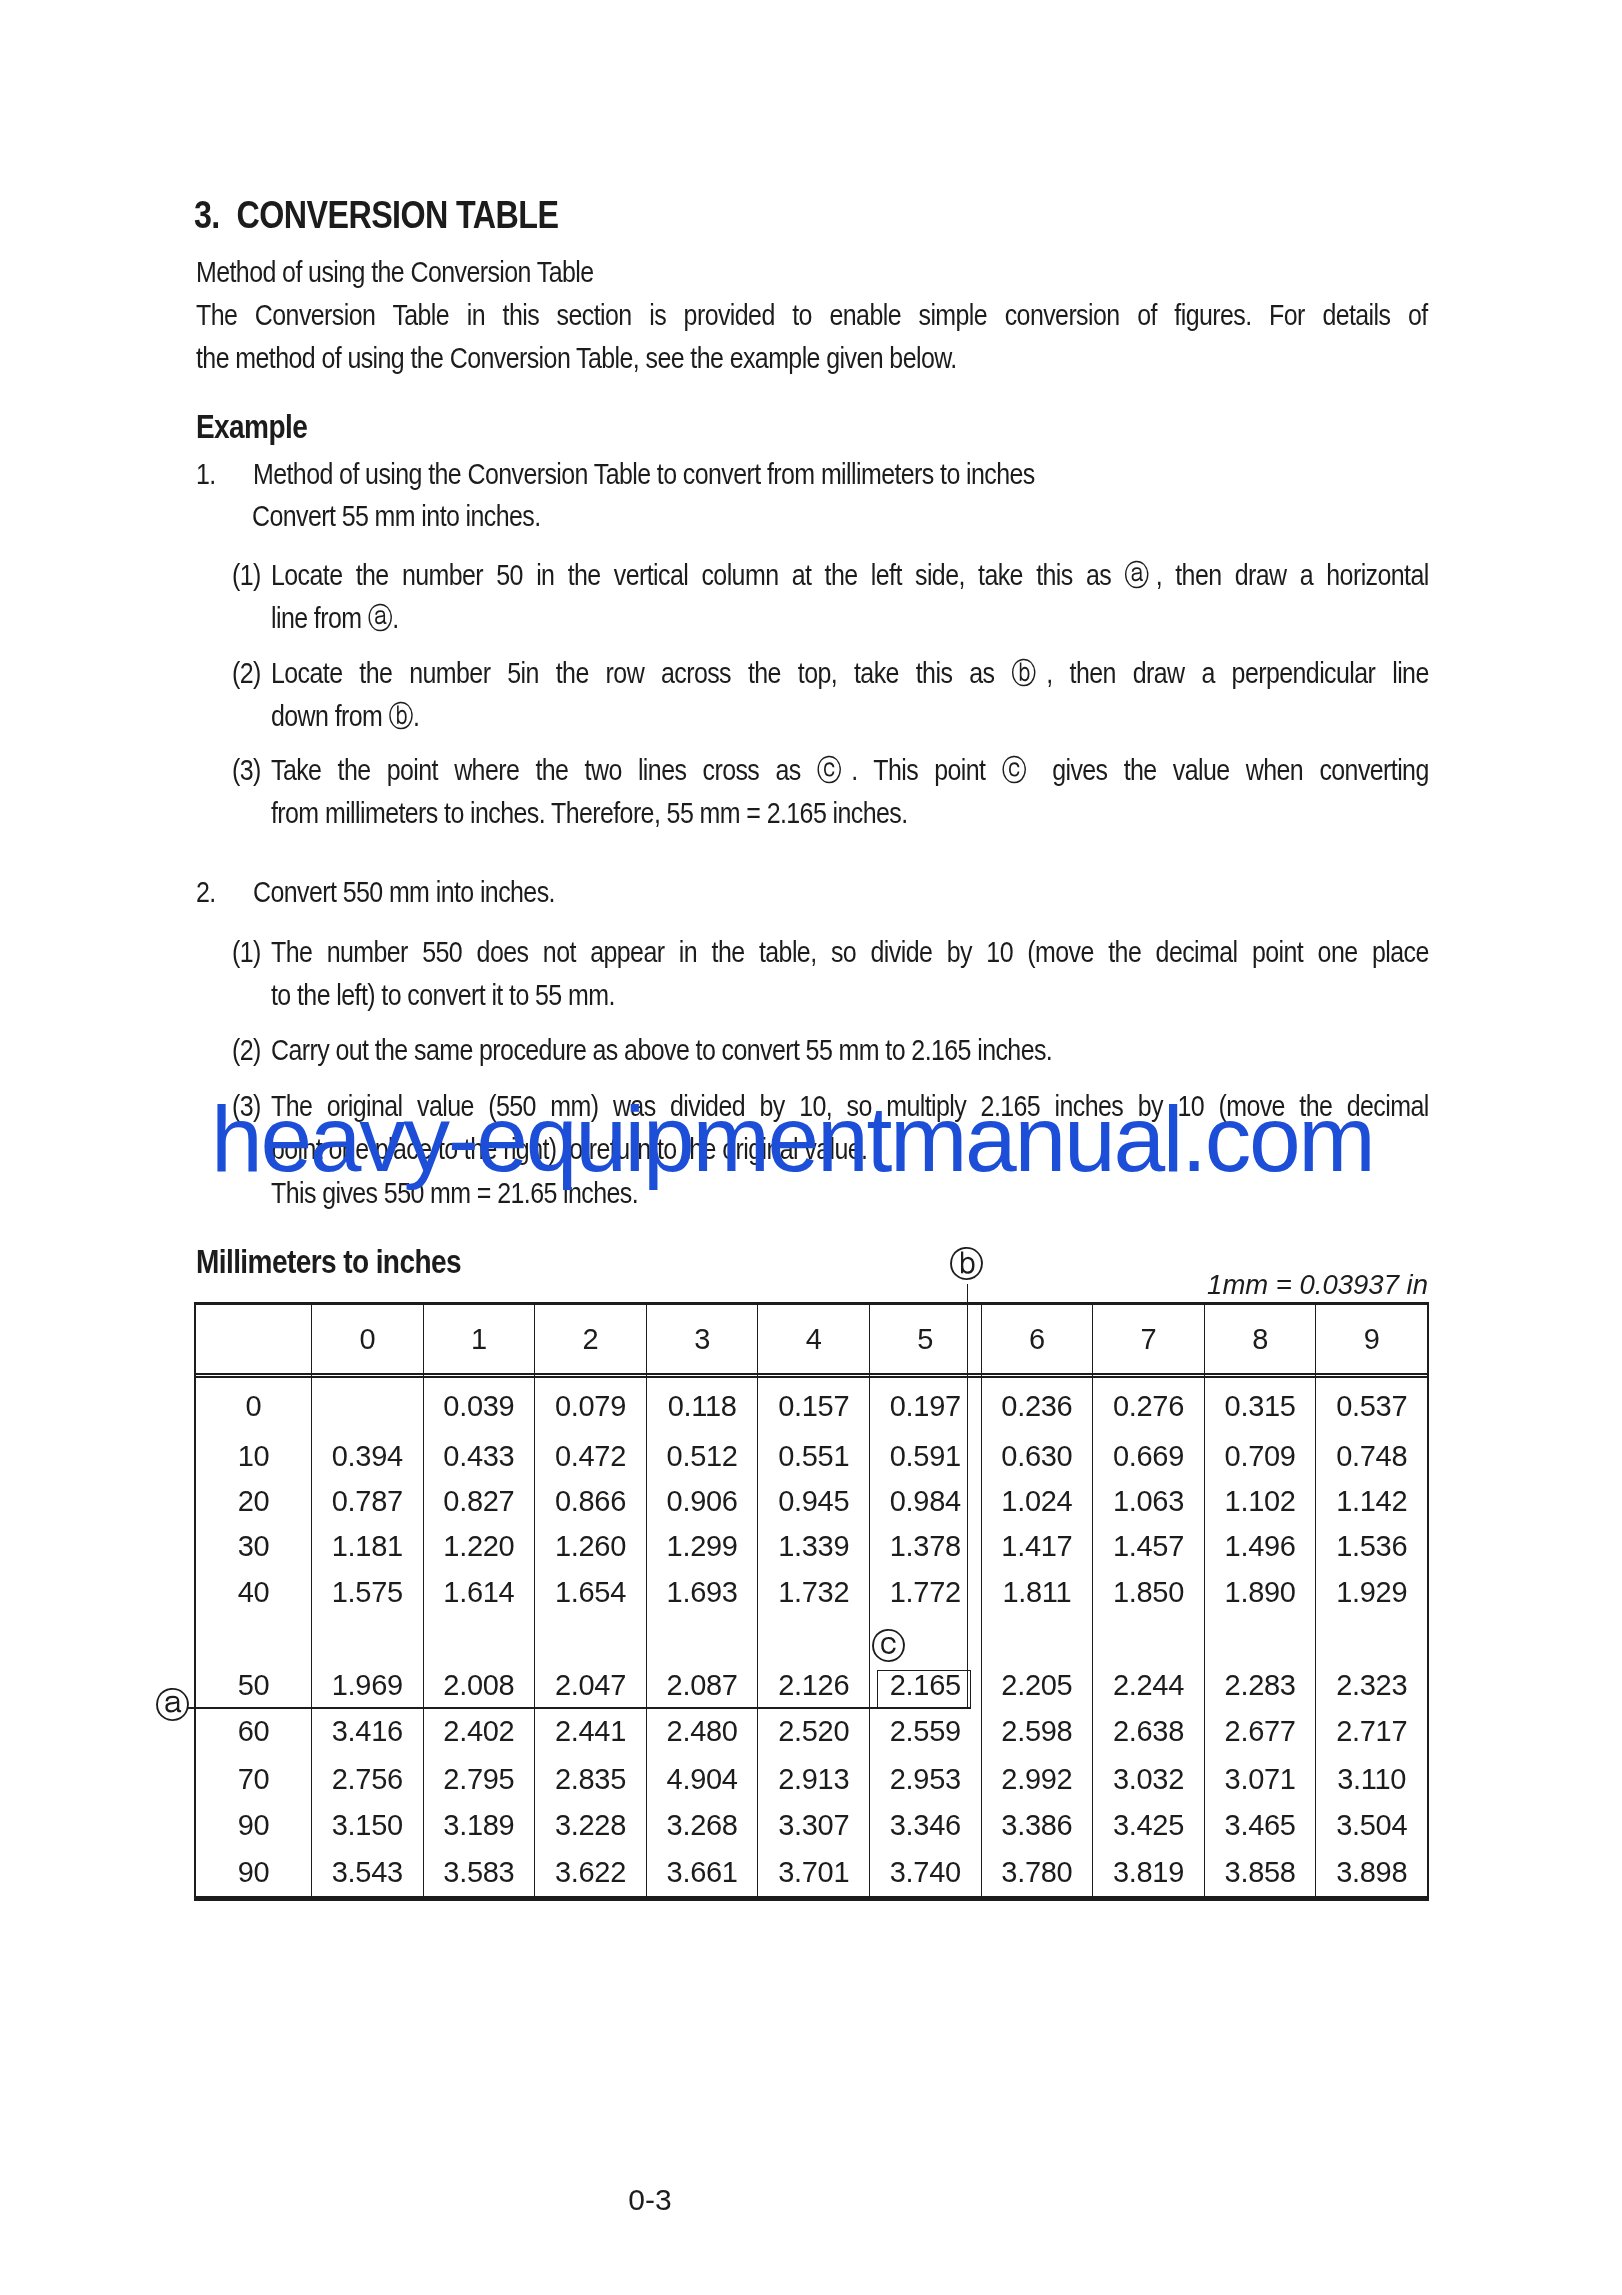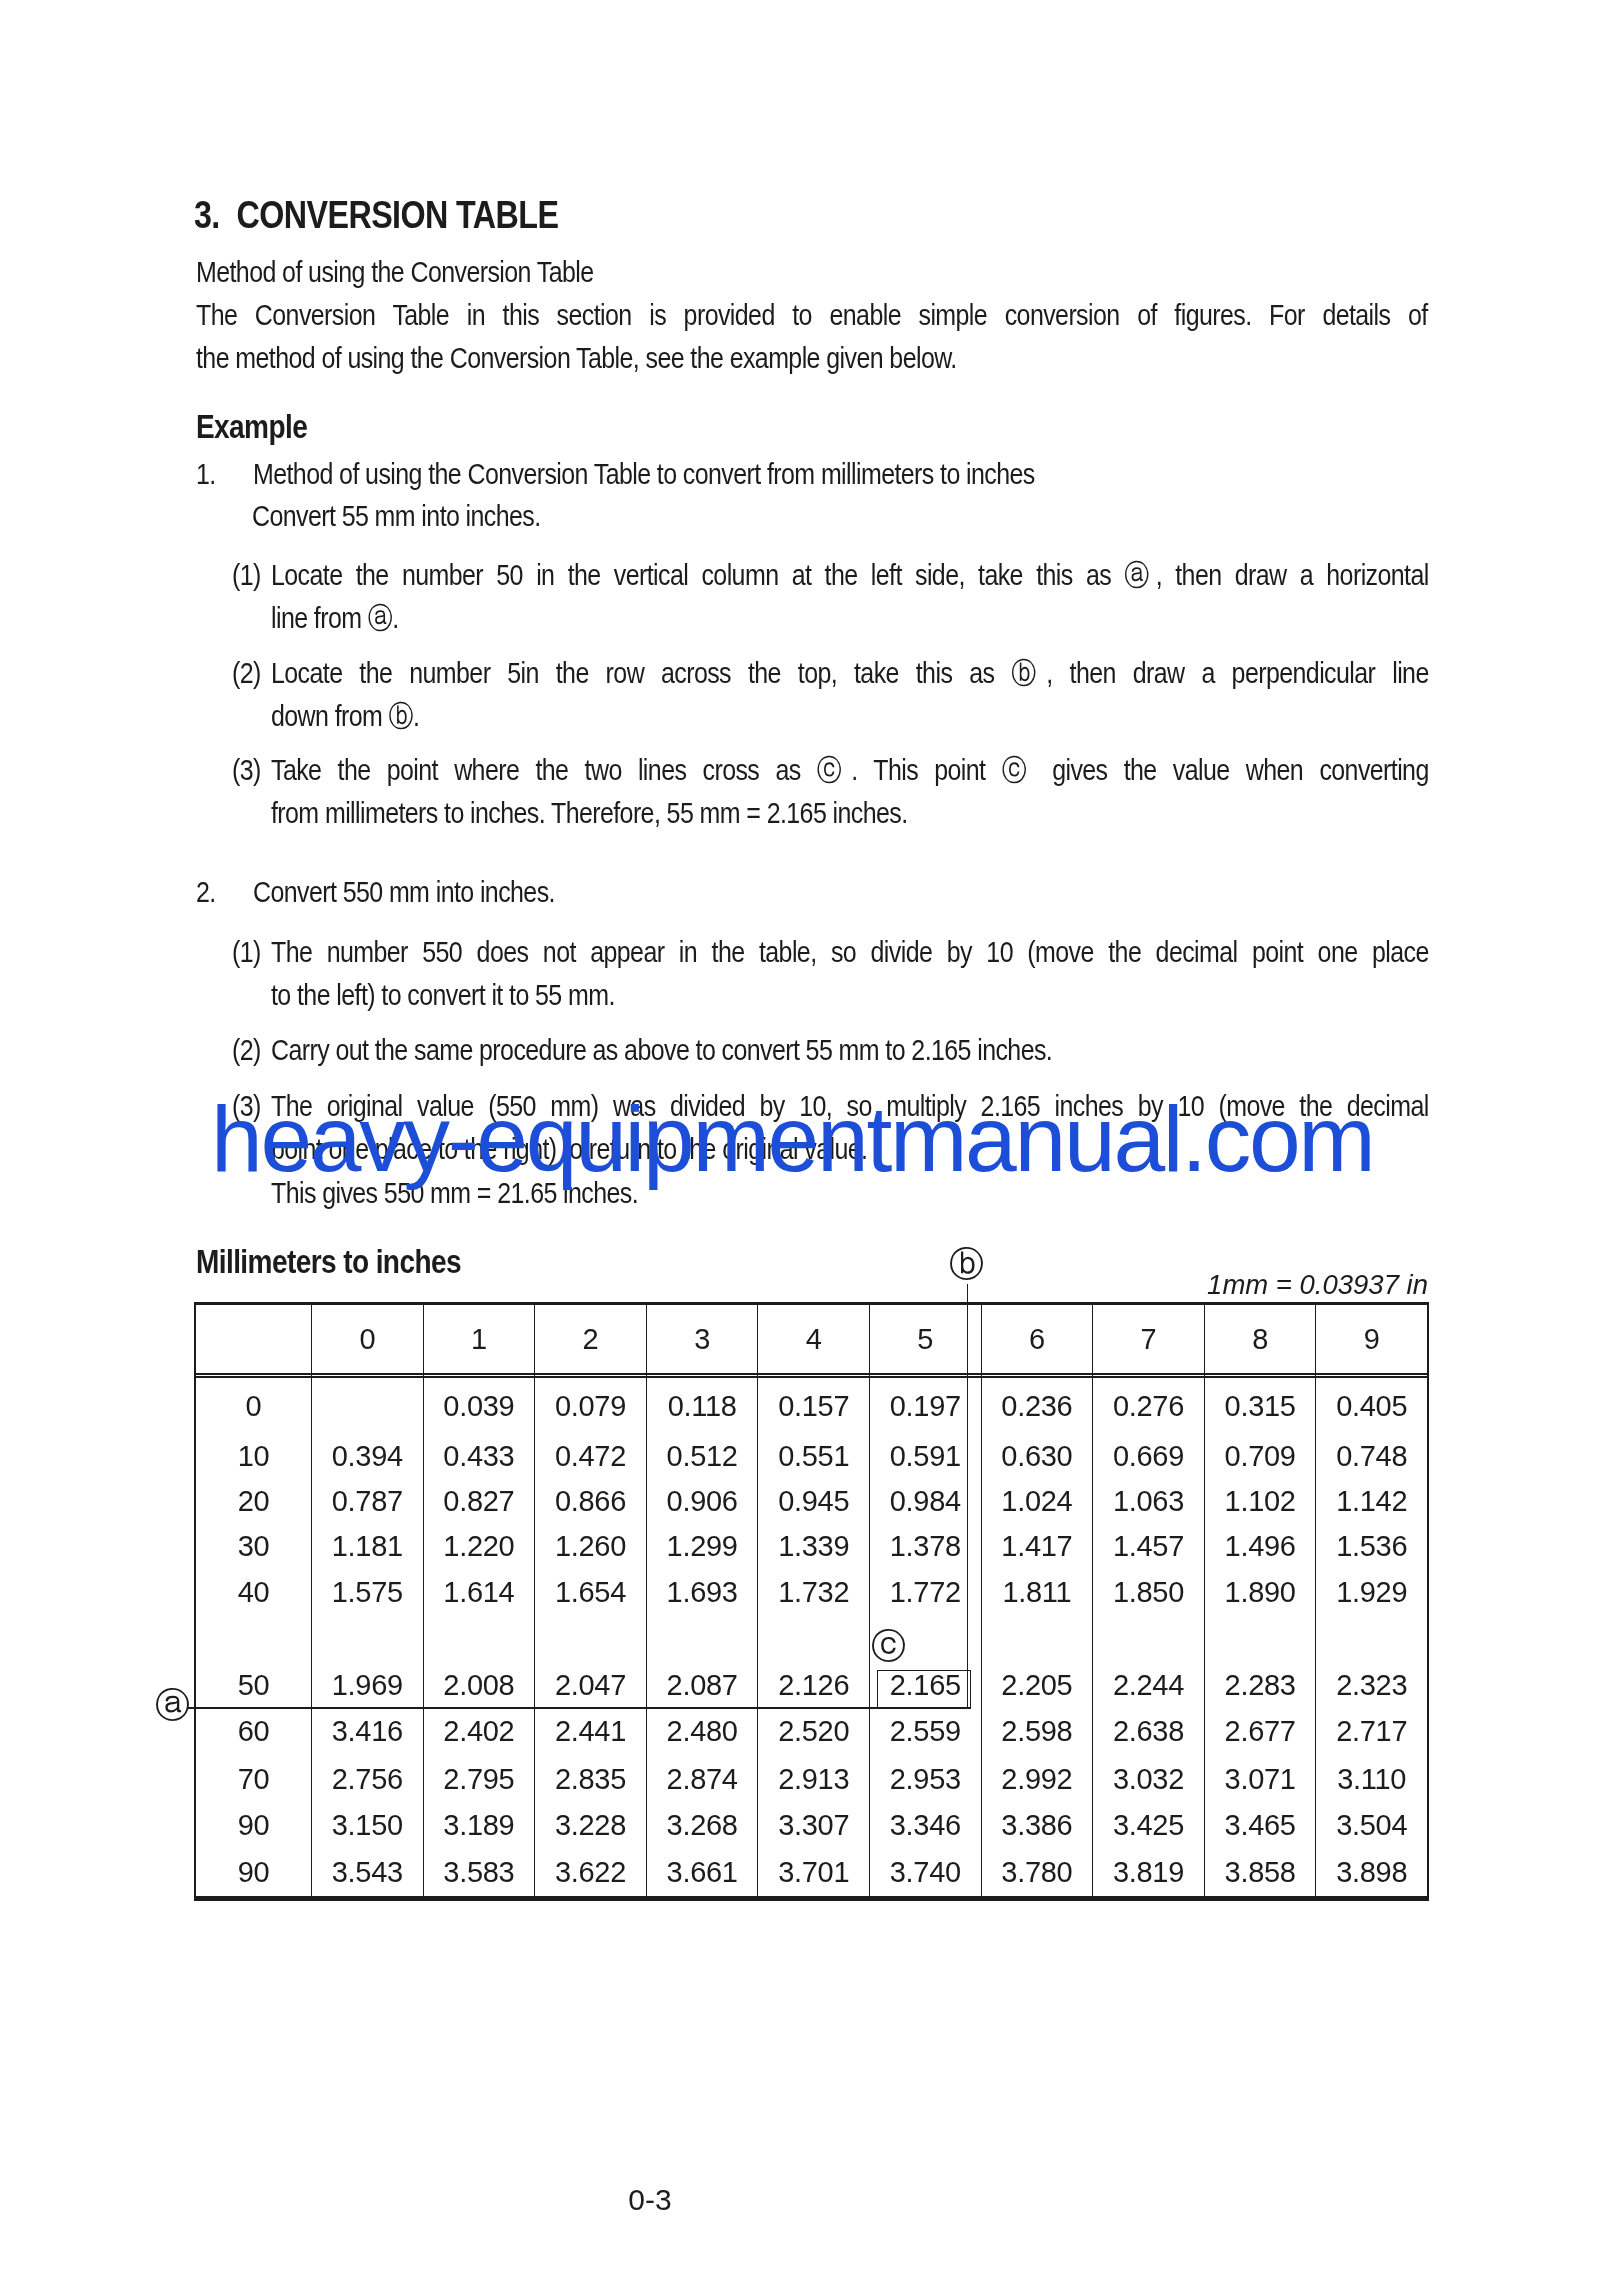--- a/index.html
+++ b/index.html
@@ -106,21 +106,21 @@
         <div class="cell ">0</div>
         <div class="cell bl"></div>
         <div class="cell bl">0.039</div>
         <div class="cell bl">0.079</div>
         <div class="cell bl">0.118</div>
         <div class="cell bl">0.157</div>
         <div class="cell bl">0.197</div>
         <div class="cell bl">0.236</div>
         <div class="cell bl">0.276</div>
         <div class="cell bl">0.315</div>
-        <div class="cell bl">0.405</div>
+        <div class="cell bl">0.537</div>
         <div class="cell ">10</div>
         <div class="cell bl">0.394</div>
         <div class="cell bl">0.433</div>
         <div class="cell bl">0.472</div>
         <div class="cell bl">0.512</div>
         <div class="cell bl">0.551</div>
         <div class="cell bl">0.591</div>
         <div class="cell bl">0.630</div>
         <div class="cell bl">0.669</div>
         <div class="cell bl">0.709</div>
@@ -177,21 +177,21 @@
         <div class="cell bl">2.520</div>
         <div class="cell bl">2.559</div>
         <div class="cell bl">2.598</div>
         <div class="cell bl">2.638</div>
         <div class="cell bl">2.677</div>
         <div class="cell bl">2.717</div>
         <div class="cell ">70</div>
         <div class="cell bl">2.756</div>
         <div class="cell bl">2.795</div>
         <div class="cell bl">2.835</div>
-        <div class="cell bl">2.874</div>
+        <div class="cell bl">4.904</div>
         <div class="cell bl">2.913</div>
         <div class="cell bl">2.953</div>
         <div class="cell bl">2.992</div>
         <div class="cell bl">3.032</div>
         <div class="cell bl">3.071</div>
         <div class="cell bl">3.110</div>
         <div class="cell ">90</div>
         <div class="cell bl">3.150</div>
         <div class="cell bl">3.189</div>
         <div class="cell bl">3.228</div>

